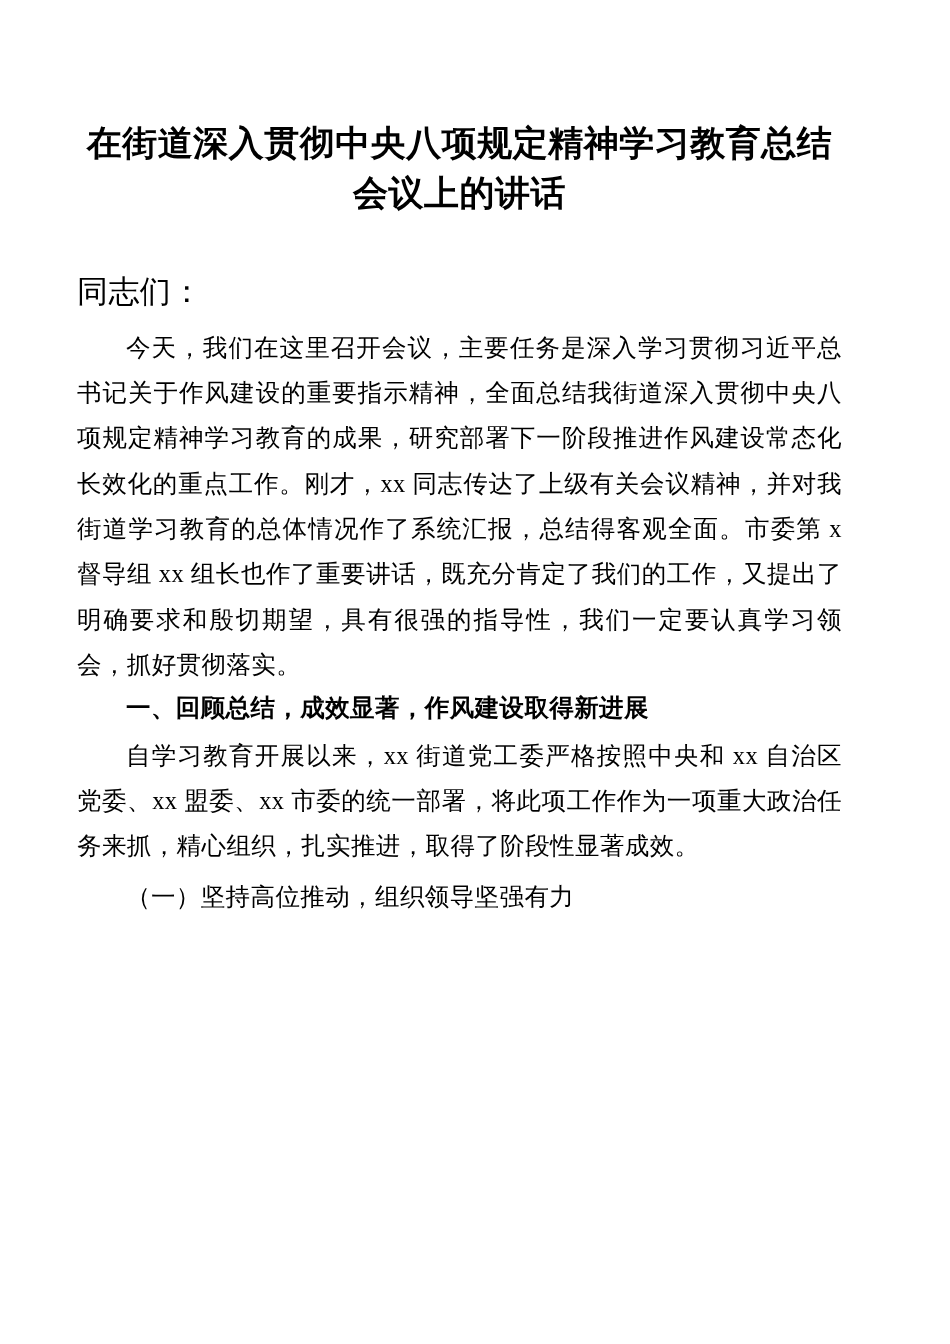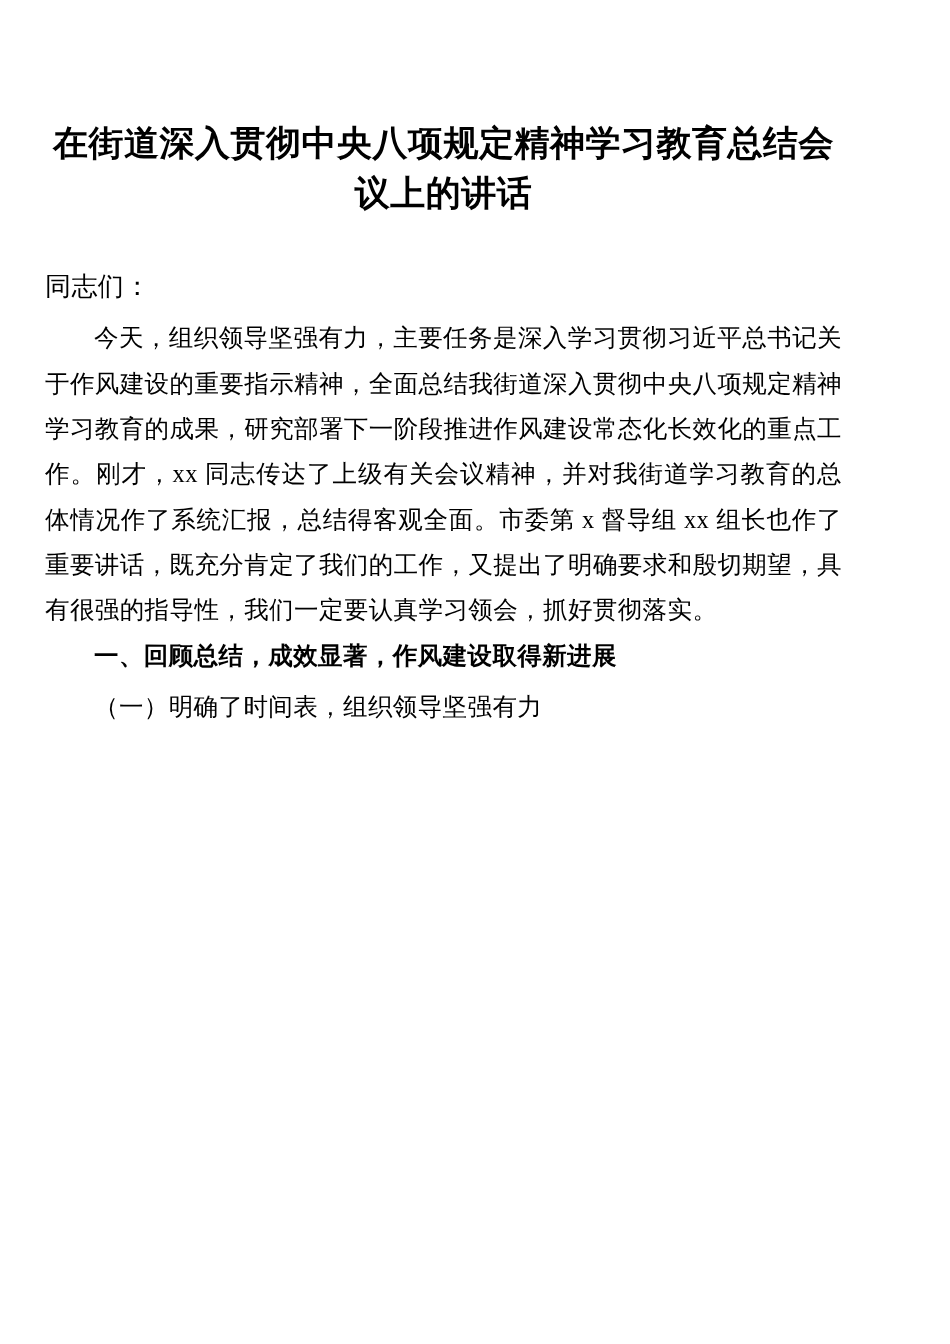--- a/index.html
+++ b/index.html
@@ -11,49 +11,49 @@
     width: 950px;
     height: 1344px;
     font-family: "Liberation Serif", "DejaVu Serif", serif;
     color: #000000;
     overflow: hidden;
   }
   .page {
     box-sizing: border-box;
     width: 950px;
     height: 1308px;
-    padding: 118px 108px 40px 45px;
+    padding: 118px 108px 40px 77px;
     background: #ffffff;
   }
   .doc-title {
     font-family: "DejaVu Serif", "Liberation Serif", serif;
     font-weight: bold;
     font-size: 35px;
     line-height: 1.42;
     text-align: center;
     letter-spacing: 0.5px;
     margin: 0 6px 46px 6px;
   }
   .salutation {
-    font-size: 26px;
+    font-size: 31px;
     line-height: 1.85;
     margin: 0 0 4px 0;
     letter-spacing: 0.4px;
   }
   .para {
     font-size: 24.5px;
     line-height: 1.85;
     margin: 0;
     text-indent: 2em;
     text-align: justify;
     text-justify: inter-ideograph;
     letter-spacing: 0.4px;
   }
   .heading-1 {
-    font-family: Liberation Sans, sans-serif;
+    font-family: Liberation Mono, monospace;
     font-weight: bold;
     font-size: 24.5px;
     line-height: 1.85;
     margin: 0;
     text-indent: 2em;
     letter-spacing: 0.4px;
   }
   .heading-2 {
     font-size: 24.5px;
     line-height: 1.85;
@@ -65,24 +65,25 @@
 </style>
 </head>
 <body>
 
 <div class="page">
 
   <h1 class="doc-title">在街道深入贯彻中央八项规定精神学习教育总结会议上的讲话</h1>
 
   <p class="salutation">同志们：</p>
 
-  <p class="para">今天，组织领导坚强有力，主要任务是深入学习贯彻习近平总书记关于作风建设的重要指示精神，全面总结我街道深入贯彻中央八项规定精神学习教育的成果，研究部署下一阶段推进作风建设常态化长效化的重点工作。刚才，xx 同志传达了上级有关会议精神，并对我街道学习教育的总体情况作了系统汇报，总结得客观全面。市委第 x 督导组 xx 组长也作了重要讲话，既充分肯定了我们的工作，又提出了明确要求和殷切期望，具有很强的指导性，我们一定要认真学习领会，抓好贯彻落实。</p>
+  <p class="para">今天，我们在这里召开会议，主要任务是深入学习贯彻习近平总书记关于作风建设的重要指示精神，全面总结我街道深入贯彻中央八项规定精神学习教育的成果，研究部署下一阶段推进作风建设常态化长效化的重点工作。刚才，xx 同志传达了上级有关会议精神，并对我街道学习教育的总体情况作了系统汇报，总结得客观全面。市委第 x 督导组 xx 组长也作了重要讲话，既充分肯定了我们的工作，又提出了明确要求和殷切期望，具有很强的指导性，我们一定要认真学习领会，抓好贯彻落实。</p>
 
 
   <p class="heading-1">一、回顾总结，成效显著，作风建设取得新进展</p>
 
+  <p class="para">自学习教育开展以来，xx 街道党工委严格按照中央和 xx 自治区党委、xx 盟委、xx 市委的统一部署，将此项工作作为一项重大政治任务来抓，精心组织，扎实推进，取得了阶段性显著成效。</p>
 
   <div class="spacer-sm"></div>
 
-  <p class="heading-2">（一）明确了时间表，组织领导坚强有力</p>
+  <p class="heading-2">（一）坚持高位推动，组织领导坚强有力</p>
 
 
 </div>
 
 </body></html>

